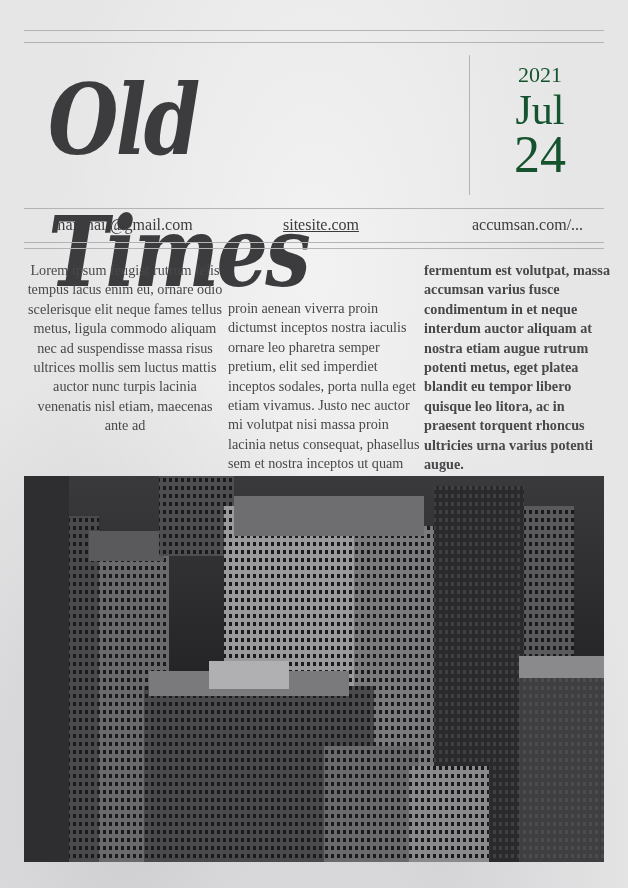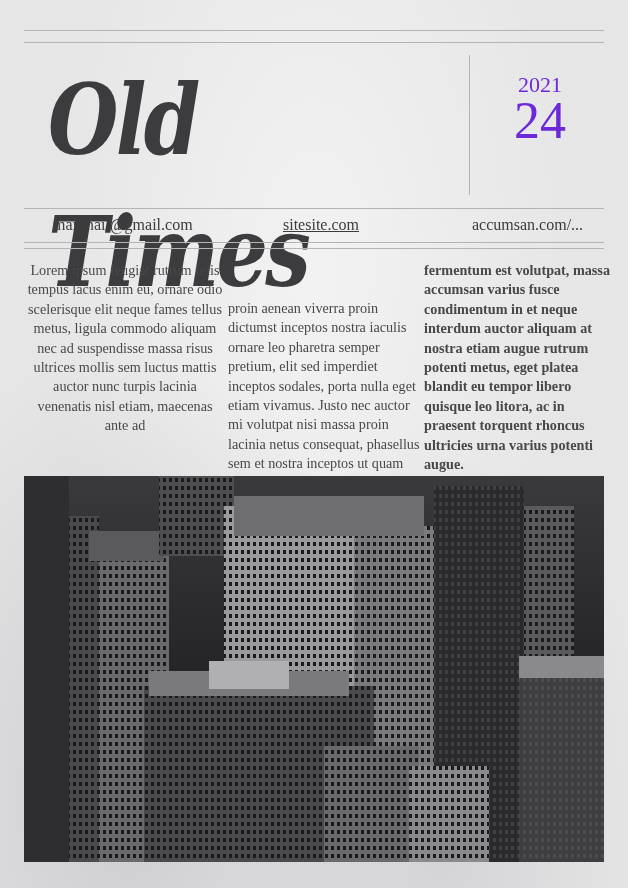--- a/index.html
+++ b/index.html
@@ -15,21 +15,21 @@
   }
   .hline { position:absolute; left:24px; width:580px; height:1px; background:#b4b4b6; }
   .vline { position:absolute; left:469px; top:55px; width:1px; height:140px; background:#b4b4b6; }
   .masthead {
     position:absolute; left:48px; top:60px; width:400px; height:120px;
     font-family:"DejaVu Serif", serif; font-weight:bold; font-size:88px;
     letter-spacing:-3px; color:#3c3c3e; line-height:120px;
     transform:scaleX(0.92) scaleY(1.1); transform-origin:left center;
     font-style:italic;
   }
-  .date { position:absolute; left:490px; top:72px; width:100px; text-align:center; color:#6d28d9; }
+  .date { position:absolute; left:490px; top:62px; width:100px; text-align:center; color:#14532d; }
   .date .year { font-size:22px; line-height:26px; display:block; }
   .date .month { font-size:42px; line-height:44px; display:block; }
   .date .day { font-size:52px; line-height:46px; display:block; }
   .contacts { position:absolute; left:24px; top:212px; width:580px; height:26px; font-size:16px; color:#3c3c3e; }
   .contacts span { position:absolute; top:4px; }
   .col {
     position:absolute; top:261px; width:196px;
     font-size:14.2px; line-height:19.4px; color:#48484a;
   }
   .photo {
@@ -42,20 +42,21 @@
 
 <div class="hline" style="top:30px;"></div>
 <div class="hline" style="top:42px;"></div>
 
 <div class="masthead">Old Times</div>
 
 <div class="vline"></div>
 
 <div class="date">
   <span class="year">2021</span>
+  <span class="month">Jul</span>
   <span class="day">24</span>
 </div>
 
 <div class="hline" style="top:208px;"></div>
 
 <div class="contacts">
   <span style="left:29px;">mailmail@gmail.com</span>
   <span style="left:259px;text-decoration:underline;">sitesite.com</span>
   <span style="left:448px;">accumsan.com/...</span>
 </div>

